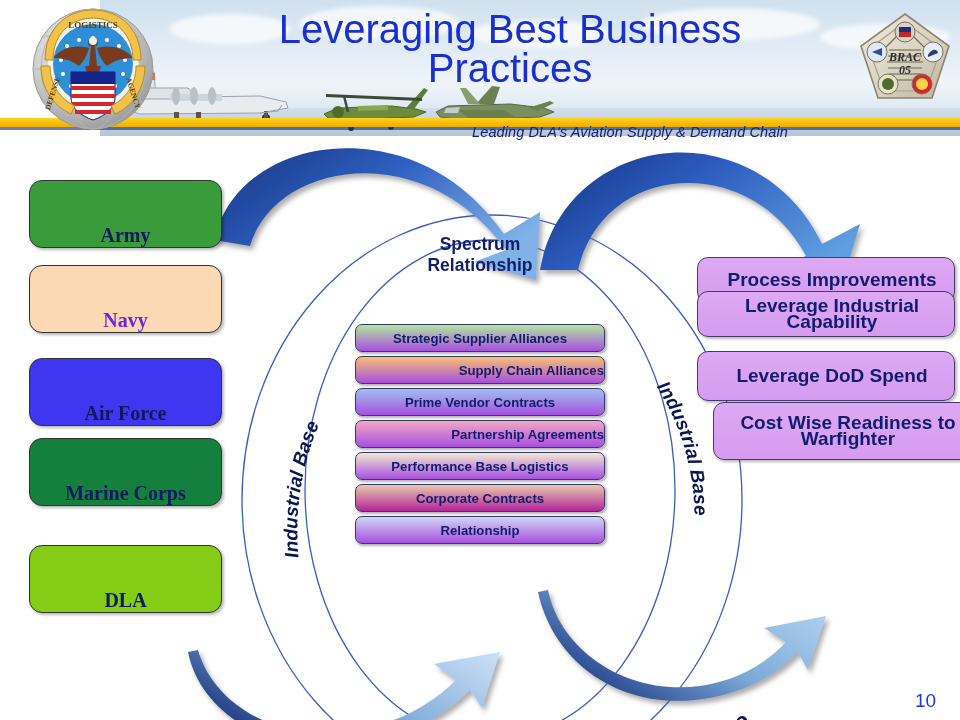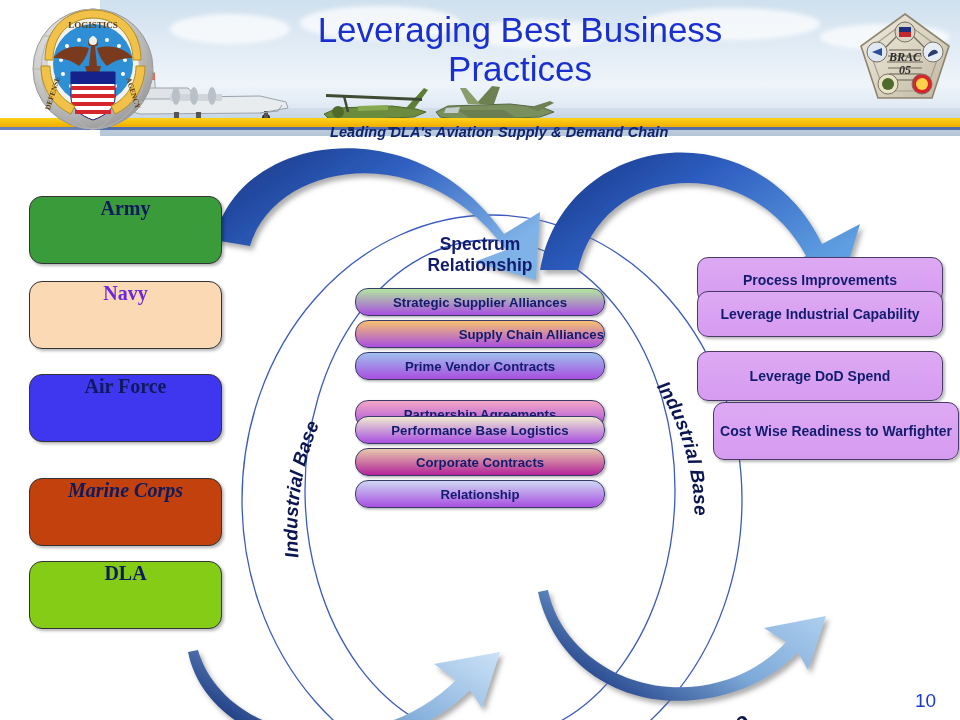--- a/index.html
+++ b/index.html
@@ -9,58 +9,58 @@
   
   #header{position:absolute;left:0;top:0;width:960px;height:140px;overflow:hidden;}
   #sky{position:absolute;left:100px;top:0;width:860px;height:136px;
        background:linear-gradient(180deg,#cfe0ee 0%,#dfeaf4 30%,#eef4fa 62%,#cfdceb 100%);}
   .cloud{position:absolute;background:#ffffff;border-radius:50%;opacity:.72;filter:blur(2px);}
   #landstrip{position:absolute;left:100px;top:108px;width:860px;height:28px;
       background:linear-gradient(180deg,#c7d6e3,#9fb4c6);opacity:.55;}
   #goldbar{position:absolute;left:0;top:118px;width:960px;height:9px;
       background:linear-gradient(180deg,#ffd21a,#f0ad00);}
   #goldbar2{position:absolute;left:0;top:127px;width:960px;height:3px;background:#1a3a8f;opacity:.65;}
-  #title{position:absolute;left:220px;top:10px;width:600px;text-align:center;
-      color:#1a2fd0;font-size:35px;line-height:39px;font-weight:400;
+  #title{position:absolute;left:210px;top:10px;width:600px;text-align:center;
+      color:#1a2fd0;font-size:40px;line-height:39px;font-weight:400;
       font-family:"Liberation Sans",sans-serif;}
-  #subtitle{position:absolute;left:330px;top:124px;width:600px;text-align:left;
-      color:#10216e;font-size:14.5px;font-weight:bold;font-style:italic;
+  #subtitle{position:absolute;left:330px;top:124px;width:600px;text-align:center;
+      color:#10216e;font-size:14.5px;font-weight:normal;font-style:italic;
       font-family:"Liberation Sans",sans-serif;letter-spacing:.1px;}
 
   
   .ac{position:absolute;}
   
   #dla-seal{position:absolute;left:27px;top:2px;width:133px;height:133px;}
   
   #brac{position:absolute;left:855px;top:8px;width:100px;height:100px;}
 
   
   .svc{position:absolute;left:29px;width:191px;height:66px;border:1px solid #333;
-       border-radius:13px;display:flex;align-items:flex-start;justify-content:center;
+       border-radius:13px;display:flex;align-items:flex-end;justify-content:center;
        color:#0d1a5e;font-family:"Liberation Serif",serif;font-weight:bold;font-size:20px;
-       box-shadow:2px 2px 3px rgba(0,0,0,.28);margin-top:16px;}
+       box-shadow:2px 2px 3px rgba(0,0,0,.28);}
 
   
   #rings{position:absolute;left:0;top:130px;width:960px;height:590px;}
 
   
   #spec-title{position:absolute;left:358px;top:234px;width:244px;text-align:center;
       color:#111c6e;font-size:17.5px;font-weight:bold;line-height:21px;
       font-family:"Liberation Sans",sans-serif;}
   .specbar{position:absolute;left:355px;width:248px;height:26px;border:1px solid #3a3a6a;
-      border-radius:13px;display:flex;align-items:center;justify-content:center;
+      border-radius:7px;display:flex;align-items:center;justify-content:center;
       color:#111c6e;font-size:13.2px;font-weight:bold;font-family:"Liberation Sans",sans-serif;
-      box-shadow:1.5px 1.5px 2.5px rgba(0,0,0,.3);white-space:nowrap;}
+      box-shadow:1.5px 1.5px 2.5px rgba(0,0,0,.3);white-space:nowrap;margin-top:36px;}
 
   
   .rbox{position:absolute;left:697px;width:244px;border:1px solid #4a3a6a;border-radius:11px;
       background:linear-gradient(180deg,#dda9f3,#d69bf0);
       display:flex;align-items:center;justify-content:center;text-align:center;
-      color:#111c6e;font-size:14px;font-weight:bold;font-family:"Liberation Sans",sans-serif;
-      box-shadow:2px 2px 3px rgba(0,0,0,.28);line-height:16px;}
+      color:#111c6e;font-size:19px;font-weight:bold;font-family:"Liberation Sans",sans-serif;
+      box-shadow:2px 2px 3px rgba(0,0,0,.28);line-height:16px;padding-left:12px;}
 
   #pageno{position:absolute;left:915px;top:690px;color:#1a3ad0;font-size:19px;
       font-family:Liberation Sans, sans-serif;}
 </style>
 </head>
 <body>
 
 <div id="slide">
 
   <div id="header">
@@ -292,21 +292,21 @@
   <div>
     <div class="svc" style="top: 180px; background: rgb(58, 155, 58); color: rgb(13, 26, 94);">
       <span>Army</span>
     </div>
     <div class="svc" style="top: 265px; background: rgb(251, 217, 180); color: #6d28d9;">
       <span>Navy</span>
     </div>
     <div class="svc" style="top: 358px; background: rgb(63, 54, 239); color: rgb(13, 26, 94);">
       <span>Air Force</span>
     </div>
-    <div class="svc" style="top: 462px; background: #c2410c; color: rgb(13, 26, 94); font-style: italic;">
+    <div class="svc" style="top: 438px; background: #15803d; color: rgb(13, 26, 94);">
       <span>Marine Corps</span>
     </div>
     <div class="svc" style="top: 545px; background: #84cc16; color: rgb(13, 26, 94);">
       <span>DLA</span>
     </div>
   </div>
 
   <div id="spec-title">
     <div>Spectrum</div>
     <div>Relationship</div>
@@ -315,21 +315,21 @@
   <div>
     <div class="specbar" style="top: 288px; background: linear-gradient(rgb(179, 230, 160) 0%, rgb(168, 79, 224) 100%);">
       <span>Strategic Supplier Alliances</span>
     </div>
     <div class="specbar" style="top: 320px; background: linear-gradient(rgb(247, 192, 113) 0%, rgb(168, 79, 224) 100%); justify-content: flex-end;">
       <span>Supply Chain Alliances</span>
     </div>
     <div class="specbar" style="top: 352px; background: linear-gradient(rgb(159, 192, 239) 0%, rgb(168, 79, 224) 100%);">
       <span>Prime Vendor Contracts</span>
     </div>
-    <div class="specbar" style="top: 400px; background: linear-gradient(rgb(243, 167, 196) 0%, rgb(168, 79, 224) 100%);">
+    <div class="specbar" style="top: 384px; background: linear-gradient(rgb(243, 167, 196) 0%, rgb(168, 79, 224) 100%); justify-content: flex-end;">
       <span>Partnership Agreements</span>
     </div>
     <div class="specbar" style="top: 416px; background: linear-gradient(rgb(240, 234, 208) 0%, rgb(168, 79, 224) 100%);">
       <span>Performance Base Logistics</span>
     </div>
     <div class="specbar" style="top: 448px; background: linear-gradient(rgb(232, 201, 171) 0%, rgb(179, 36, 154) 100%);">
       <span>Corporate Contracts</span>
     </div>
     <div class="specbar" style="top: 480px; background: linear-gradient(rgb(207, 215, 243) 0%, rgb(168, 79, 224) 100%);">
       <span>Relationship</span>

